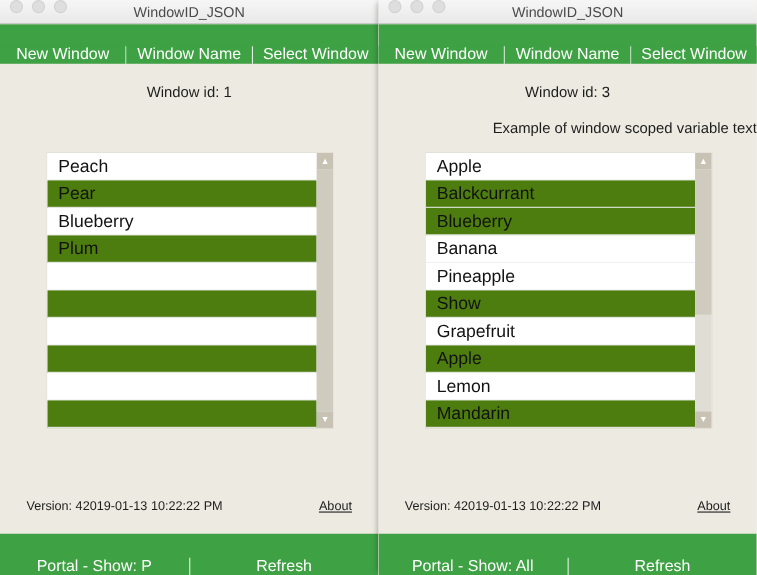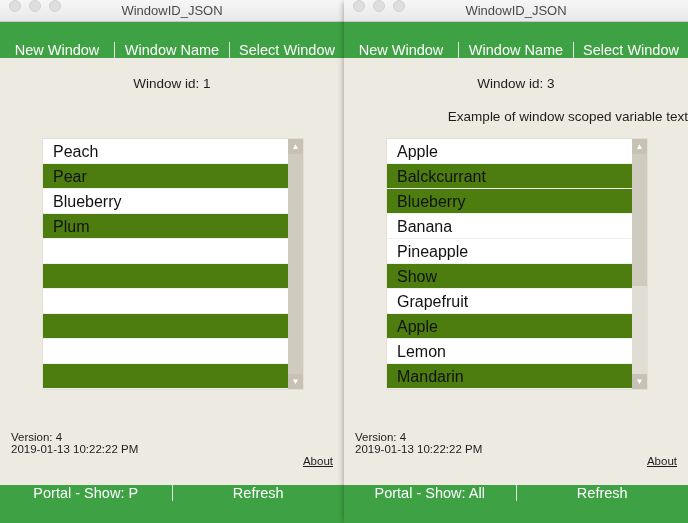--- a/index.html
+++ b/index.html
@@ -104,37 +104,36 @@
   }
   .strack { flex:1 1 auto; position:relative; background:#E0DDD4; }
   .sthumb {
     position:absolute; left:0; width:15px;
     background:#CFCBBE;
   }
 
   
   .footer {
     position:absolute; left:0; right:0; bottom:18px;
-    display:flex; align-items:flex-start;
+    display:flex; align-items:center;
     font-size:11.5px; color:#1d1d1d;
-    padding:0 11px;
-    flex-direction:column;
+    padding:0 24px;
   }
   .f-version { flex:0 0 auto; }
   .f-date { flex:0 0 auto; }
   .f-about {
     margin-left:auto; text-decoration:underline;
     color:#1d1d1d; cursor:pointer;
   }
 
   
   .bottombar {
     flex:0 0 38px; height:38px;
     background:#3EA144;
-    display:flex; align-items:flex-start;
+    display:flex; align-items:flex-end;
   }
   .bb-btn {
     flex:1 1 0; display:flex; align-items:center; justify-content:center;
     color:#ffffff; font-size:14.5px; cursor:default;
     border-right:1px solid rgba(255,255,255,0.85);
     white-space:nowrap;
   }
   .bb-btn:last-child { border-right:none; }
 </style>
 </head>

